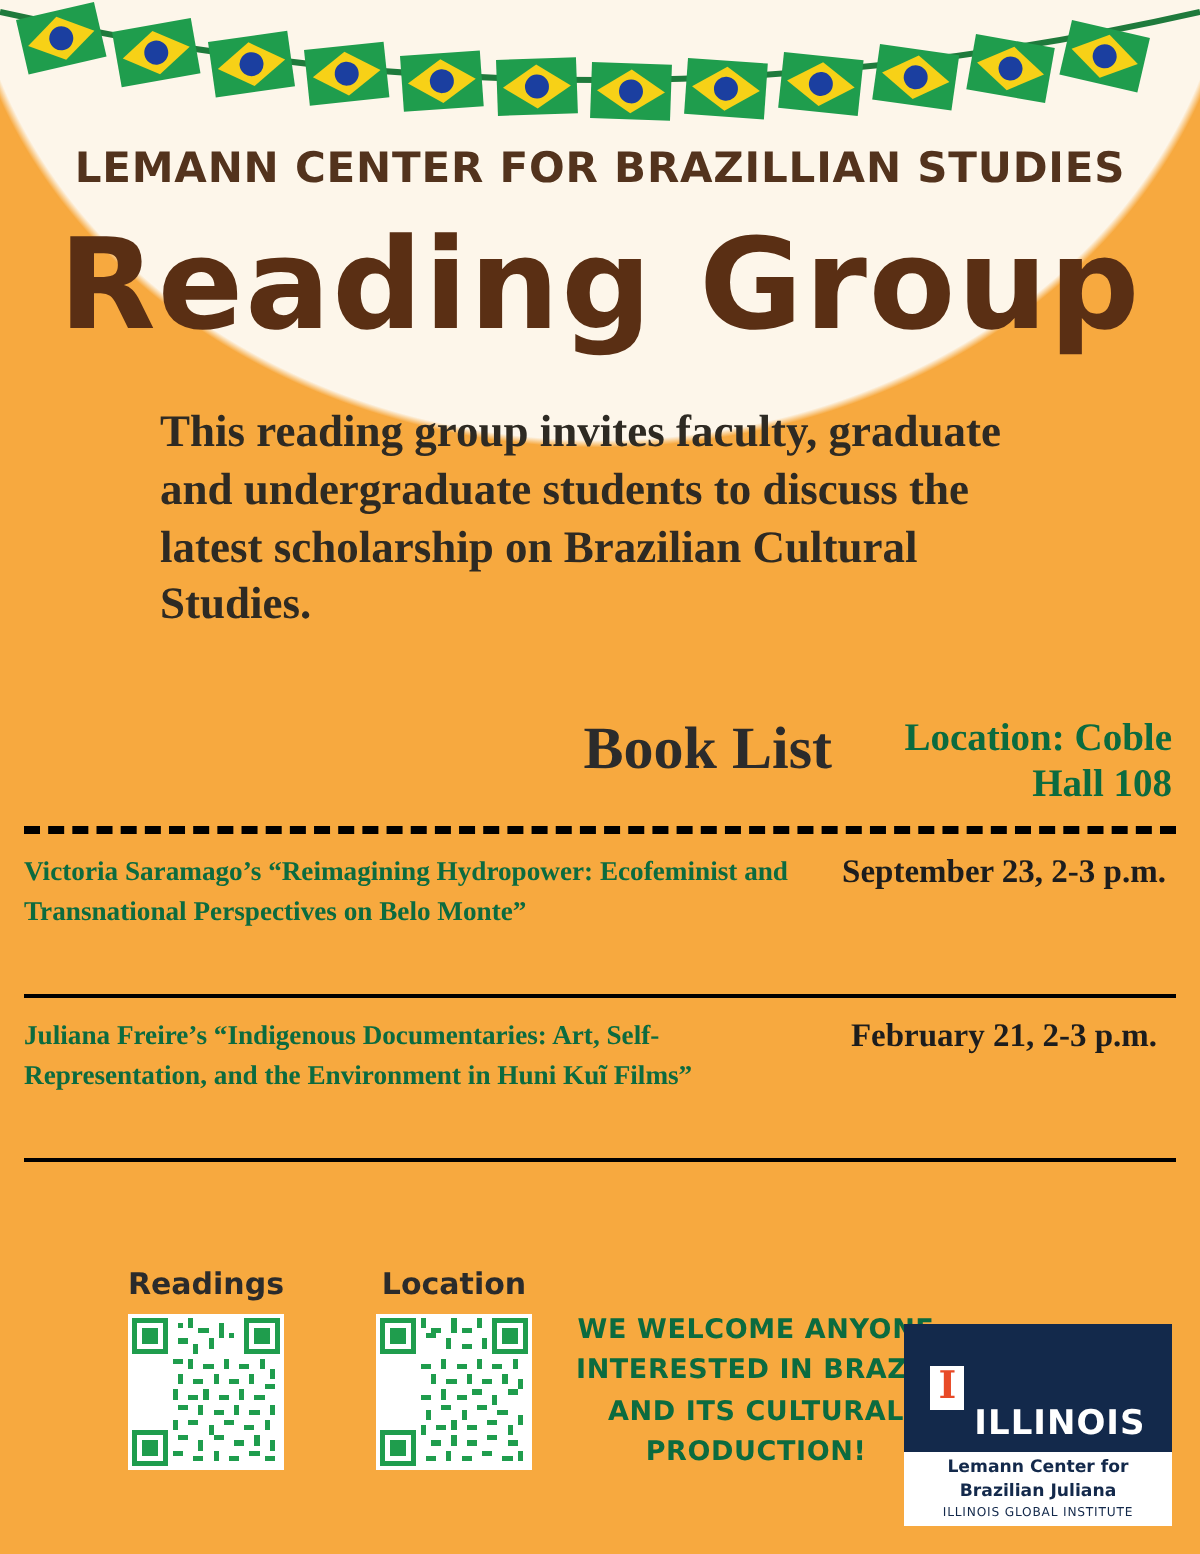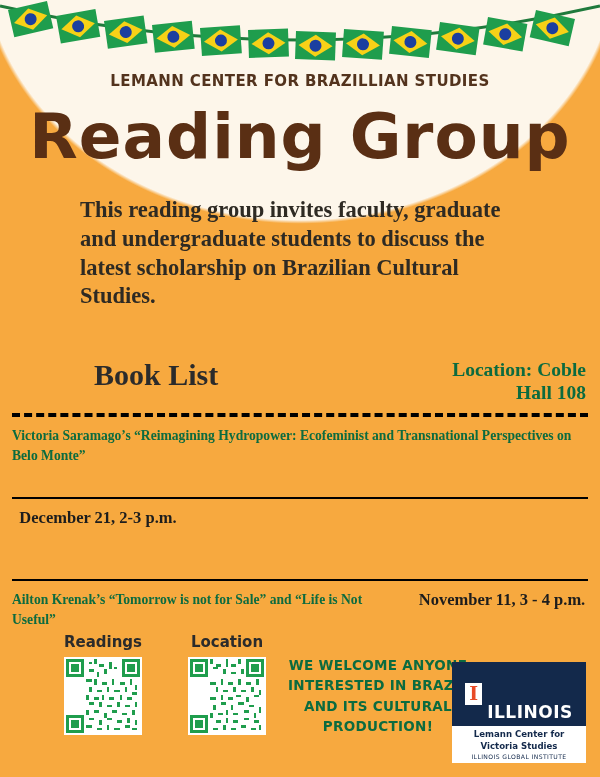--- a/index.html
+++ b/index.html
@@ -25,21 +25,21 @@
   .bunting svg { display:block; }
 
   
   .header {
     position:absolute; top:72px; left:0; width:600px; text-align:center;
     z-index:4;
   }
   .center-name {
     font-family:"DejaVu Sans", sans-serif;
     font-weight:bold;
-    font-size:15px;
+    font-size:21px;
     letter-spacing:0.4px;
     color:#53331d;
     text-transform:uppercase;
   }
   .reading-group {
     font-family:"DejaVu Sans", sans-serif;
     font-weight:bold;
     font-size:63px;
     line-height:1;
     color:#5a2f14;
@@ -61,21 +61,21 @@
   .listzone {
     position:absolute; top:358px; left:0; width:600px;
     z-index:4;
   }
   .list-head {
     display:flex; align-items:flex-start;
     padding:0 14px;
   }
   .booklist-title {
     flex:1;
-    text-align:left;
+    text-align:right;
     font-family:"Liberation Serif", serif;
     font-weight:bold;
     font-size:30px;
     color:#2b2b2b;
     padding-left:80px;
   }
   .location {
     width:170px;
     text-align:right;
     font-family:"Liberation Serif", serif;
@@ -283,32 +283,30 @@
 
   <div class="listzone">
     <div class="list-head">
       <div class="booklist-title">Book List</div>
       <div class="location">Location: Coble Hall 108</div>
     </div>
     <div class="dashed"></div>
 
     <div class="row">
       <div class="title">Victoria Saramago’s “Reimagining Hydropower: Ecofeminist and Transnational Perspectives on Belo Monte”</div>
+      <div class="date">September 23, 2-3 p.m.</div>
     </div>
     <div class="solid"></div>
 
     <div class="row">
-      <div class="date">December 21, 2-3 p.m.</div>
+      <div class="title">Juliana Freire’s “Indigenous Documentaries: Art, Self-Representation, and the Environment in Huni Kuĩ Films”</div>
+      <div class="date">February 21, 2-3 p.m.</div>
     </div>
     <div class="solid"></div>
 
-    <div class="row">
-      <div class="title">Ailton Krenak’s “Tomorrow is not for Sale” and “Life is Not Useful”</div>
-      <div class="date">November 11, 3 - 4 p.m.</div>
-    </div>
   </div>
 
   <div class="bottom">
 
     <div class="qr-block readings">
       <div class="qr-label">Readings</div>
       <div class="qr">
         <svg width="74" height="74" viewBox="0 0 29 29" xmlns="http://www.w3.org/2000/svg" shape-rendering="crispEdges">
           <rect width="29" height="29" fill="#fff"></rect>
           <g fill="#1f9d4d">
@@ -461,18 +459,18 @@
 
     <div class="welcome">We welcome anyone interested in Brazil and its cultural production!</div>
 
     <div class="illinois">
       <div class="ill-top">
         <span class="ill-mark">I</span>
         <span class="ill-word">ILLINOIS</span>
       </div>
       <div class="ill-sub">
         <div>Lemann Center for</div>
-        <div>Victoria Studies</div>
+        <div>Brazilian Juliana</div>
       </div>
       <div class="ill-sub2">ILLINOIS GLOBAL INSTITUTE</div>
     </div>
   </div>
 </div>
 
 </body></html>

